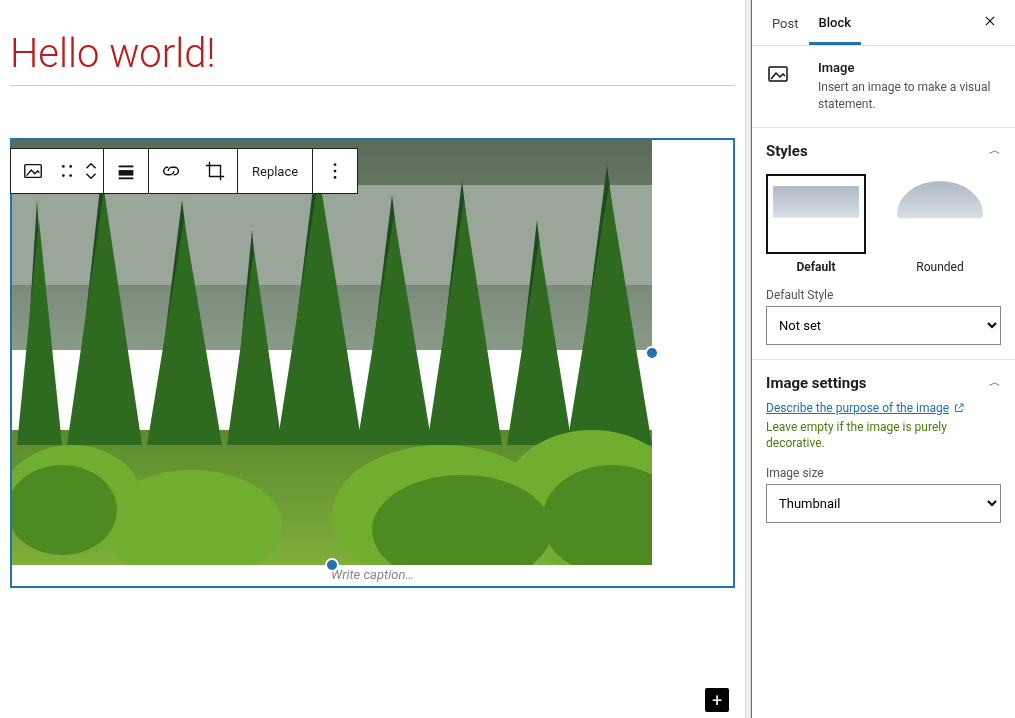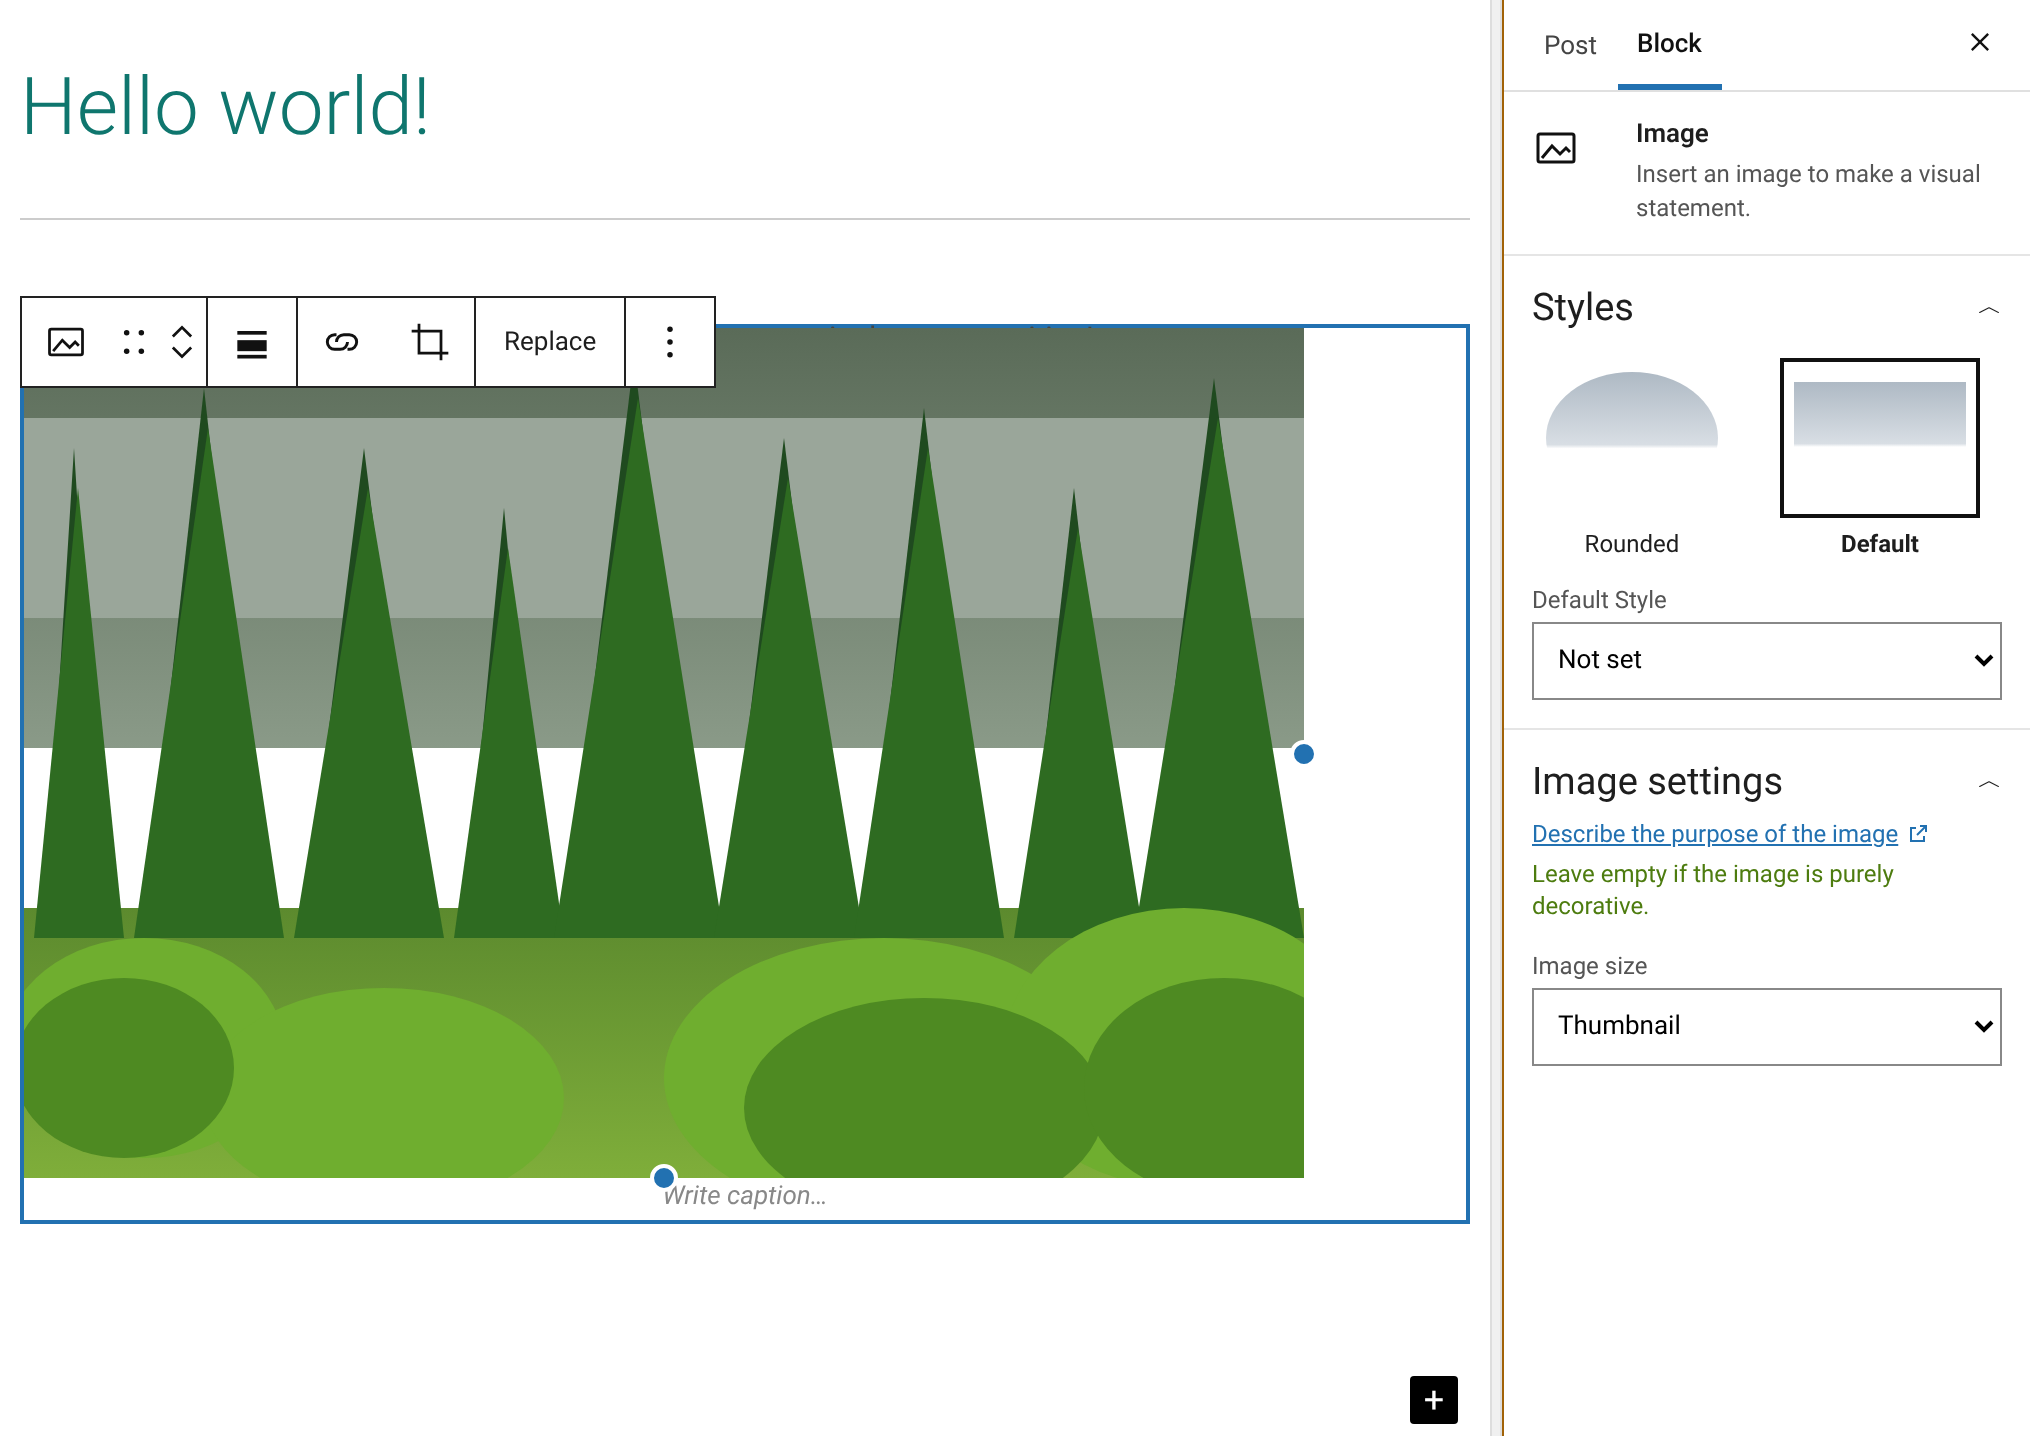--- a/index.html
+++ b/index.html
@@ -1,18 +1,18 @@
 <!DOCTYPE html>
 <html><head>
 <meta charset="utf-8">
 <style>
   * { box-sizing: border-box; margin: 0; padding: 0; }
   body { font-family: -apple-system, BlinkMacSystemFont, "Segoe UI", Roboto, sans-serif; display: flex; width: 1015px; height: 718px; overflow: hidden; color: #1e1e1e; }
   .editor { flex: 1; padding: 0 10px; position: relative; }
-  .title { font-size: 40px; font-weight: 300; color: #0f766e; margin: 30px 0 32px 0; }
+  .title { font-size: 40px; font-weight: 300; color: #b91c1c; margin: 30px 0 8px 0; }
   .hr { border: none; border-top: 1px solid #ccc; margin-bottom: 30px; }
   .toolbar { display: inline-flex; border: 1px solid #222; background: #3b82f6; position: absolute; top: 148px; left: 10px; z-index: 10; }
   .tb-group { display: flex; border-right: 1px solid #222; }
   .tb-btn { width: 44px; height: 44px; display: flex; align-items: center; justify-content: center; cursor: pointer; background: #fff; }
   .tb-btn svg { width: 22px; height: 22px; }
   .tb-narrow { width: 24px; flex-direction: column; }
   .tb-replace { width: auto; padding: 0 14px; font-size: 13px; }
   .behind-text { position: absolute; top: 160px; left: 390px; color: #444; font-size: 15px; }
   .image-block { border: 2px solid #2271b1; margin-top: 52px; padding: 0; }
   .image-holder { position: relative; width: 640px; }
@@ -28,21 +28,21 @@
   .tabs { display: flex; align-items: center; border-bottom: 1px solid #e0e0e0; padding: 0 10px; position: relative; height: 46px; }
   .tab { padding: 14px 10px 12px; cursor: pointer; font-size: 13px; color: #444; }
   .tab.active { color: #111; font-weight: 500; border-bottom: 3px solid #2271b1; }
   .close-x { margin-left: auto; font-size: 16px; cursor: pointer; padding: 8px; }
   .panel-section { padding: 14px 14px; border-bottom: 1px solid #e5e5e5; }
   .block-desc { display: flex; gap: 28px; }
   .block-icon { width: 24px; height: 24px; flex-shrink: 0; margin-top: 2px; }
   .block-title { font-weight: 600; font-size: 13px; margin-bottom: 4px; }
   .block-sub { color: #555; font-size: 12px; line-height: 1.4; }
   .section-head { display: flex; justify-content: space-between; align-items: center; cursor: pointer; }
-  .section-head h3 { font-size: 19px; font-weight: 400; }
+  .section-head h3 { font-size: 15px; font-weight: 700; }
   .chev { font-size: 12px; }
   .styles-row { display: flex; gap: 24px; margin-top: 14px; justify-content: flex-start; }
   .style-opt { text-align: center; font-size: 12px; cursor: pointer; }
   .style-thumb { width: 100px; height: 80px; border: 1px solid #ccc; display: flex; align-items: center; justify-content: center; margin-bottom: 6px; }
   .style-opt.selected .style-thumb { border: 2px solid #111; }
   .style-opt.selected { font-weight: 700; }
   .thumb-rect, .thumb-round { width: 86px; height: 56px; background: linear-gradient(#aeb9c4, #d8dee4 55%, #fff 58%); }
   .thumb-round { border-radius: 50%; width: 86px; height: 66px; }
   .field-row { margin-top: 14px; }
   .label { color: #555; font-size: 12px; margin-bottom: 4px; display: block; }
@@ -205,31 +205,31 @@
       </div>
     </div>
   </div>
 
   <div class="panel-section">
     <div class="section-head">
       <h3>Styles</h3>
       <span class="chev">︿</span>
     </div>
     <div class="styles-row">
+      <div class="style-opt selected">
+        <div class="style-thumb">
+            <div class="thumb-rect"></div>
+          </div>
+        <span>Default</span>
+      </div>
       <div class="style-opt">
         <div class="style-thumb" style="border:none">
             <div class="thumb-round"></div>
           </div>
         <span>Rounded</span>
-      </div>
-      <div class="style-opt selected">
-        <div class="style-thumb">
-            <div class="thumb-rect"></div>
-          </div>
-        <span>Default</span>
       </div>
     </div>
     <div class="field-row">
       <label class="label">Default Style</label>
       <select class="control">
         <option>Not set</option>
       </select>
     </div>
   </div>
 

